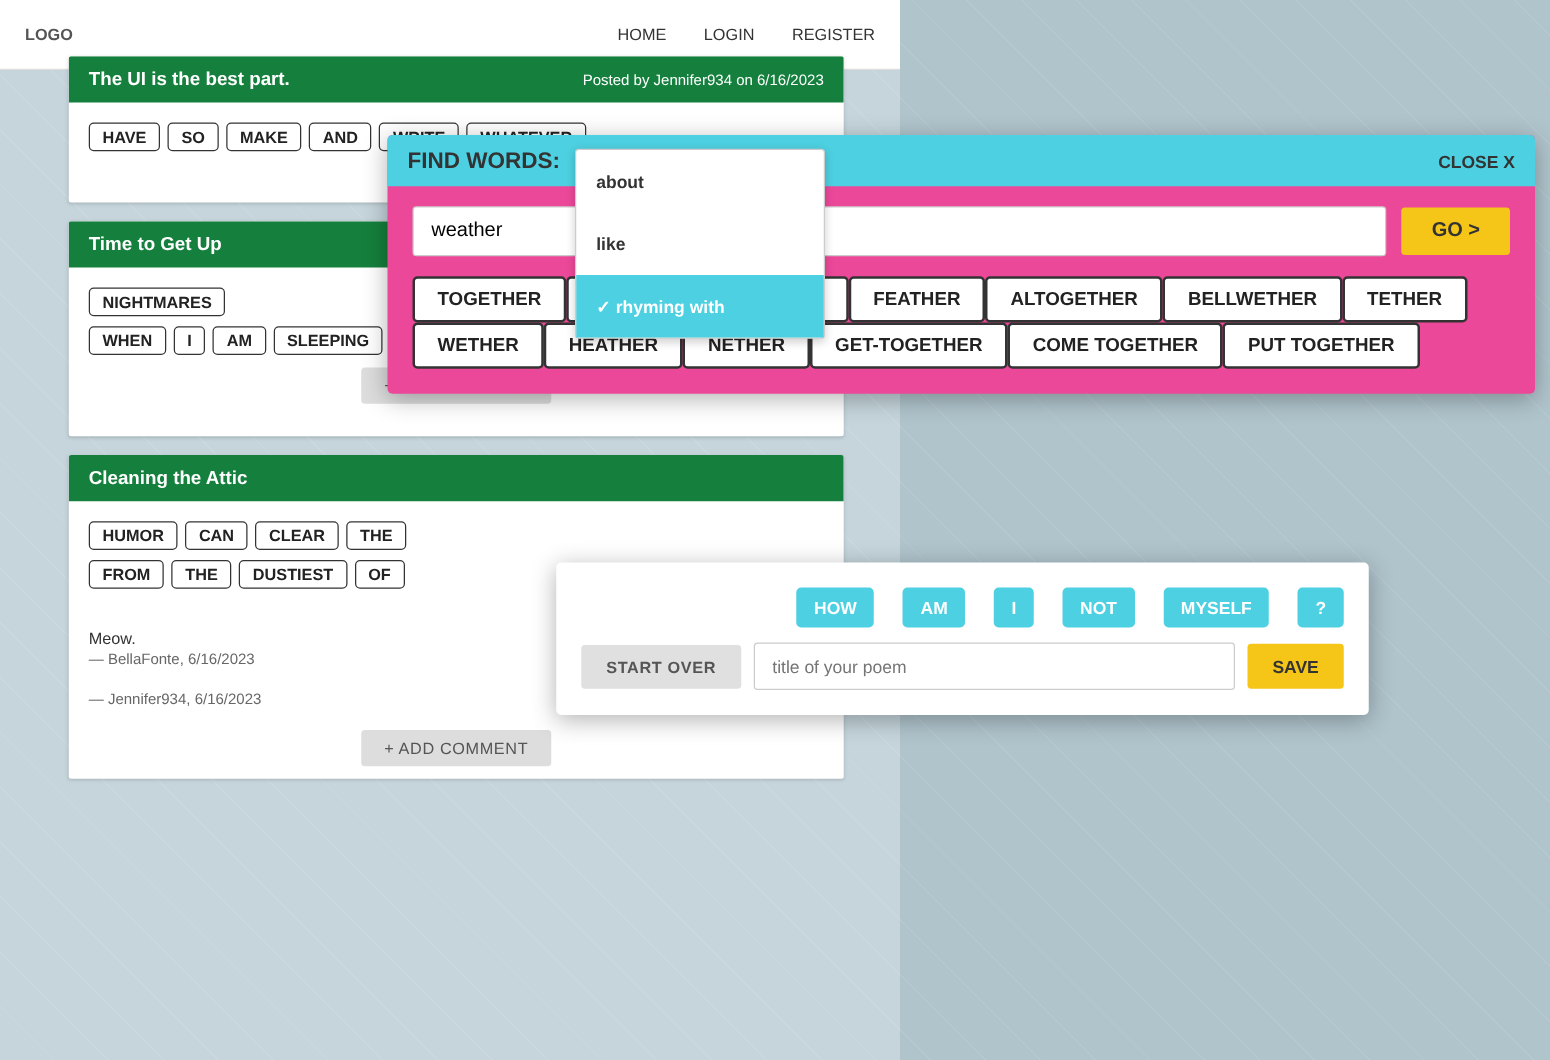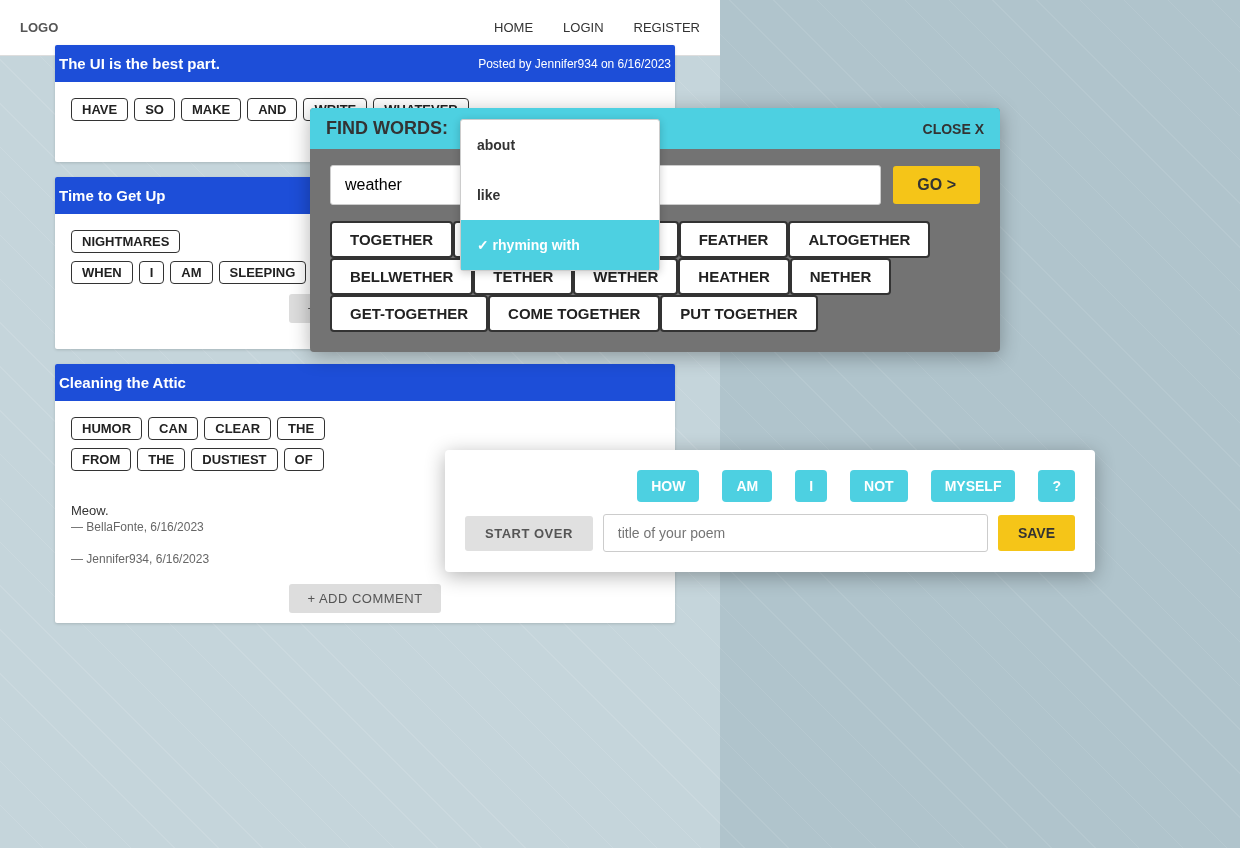--- a/index.html
+++ b/index.html
@@ -73,22 +73,22 @@
 
     
     .card {
       background: #fff;
       margin-bottom: 15px;
       border-radius: 2px;
       overflow: hidden;
       box-shadow: 0 1px 3px rgba(0,0,0,0.15);
     }
     .card-header {
-      background: #1d4ed8;
-      padding: 10px 4px;
+      background: #15803d;
+      padding: 10px 16px;
       display: flex;
       justify-content: space-between;
       align-items: center;
     }
     .card-header .card-title {
       font-size: 15px;
       font-weight: bold;
       color: #fff;
     }
     .card-header .card-meta {
@@ -135,22 +135,22 @@
       font-size: 12px;
       color: #666;
       margin-top: 2px;
     }
 
     
     .find-words-modal {
       position: absolute;
       top: 108px;
       left: 310px;
-      width: 690px;
-      background: #737373;
+      width: 918px;
+      background: #ec4899;
       border-radius: 4px;
       box-shadow: 0 4px 20px rgba(0,0,0,0.3);
       overflow: hidden;
       z-index: 10;
     }
     .modal-header {
       background: #4dd0e1;
       padding: 10px 16px;
       display: flex;
       justify-content: space-between;

